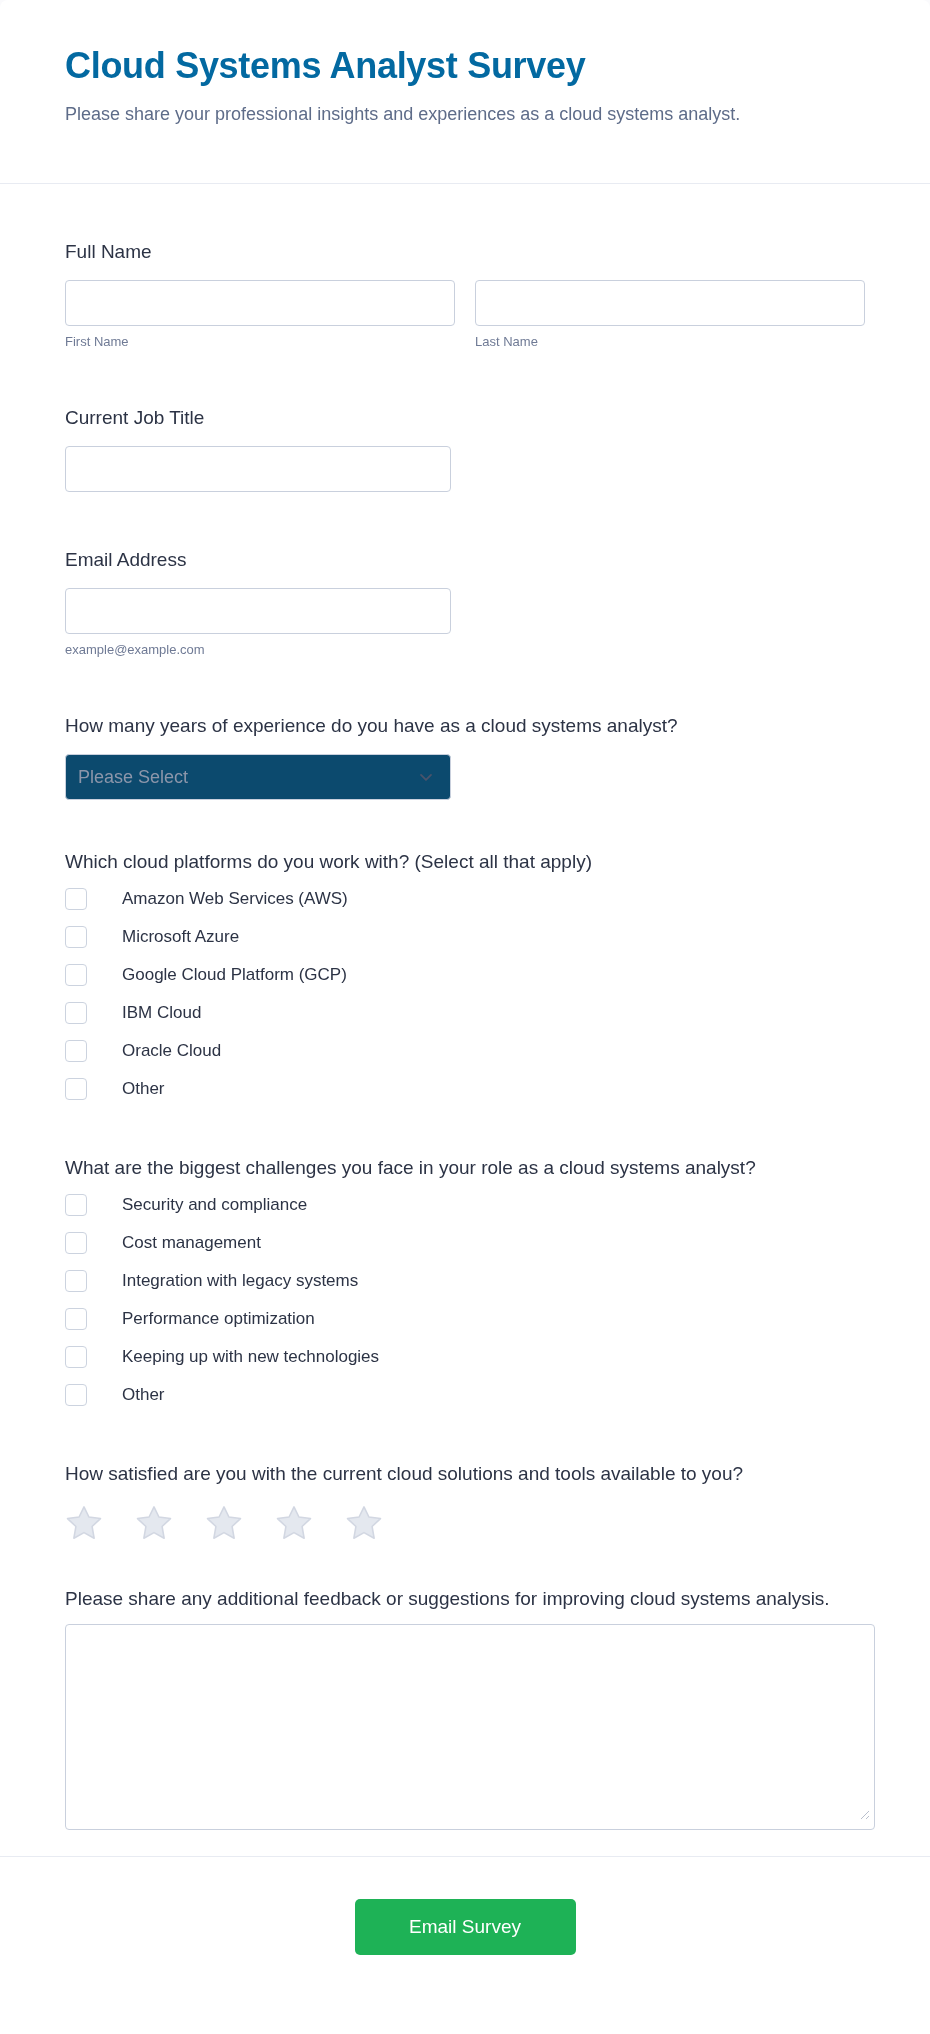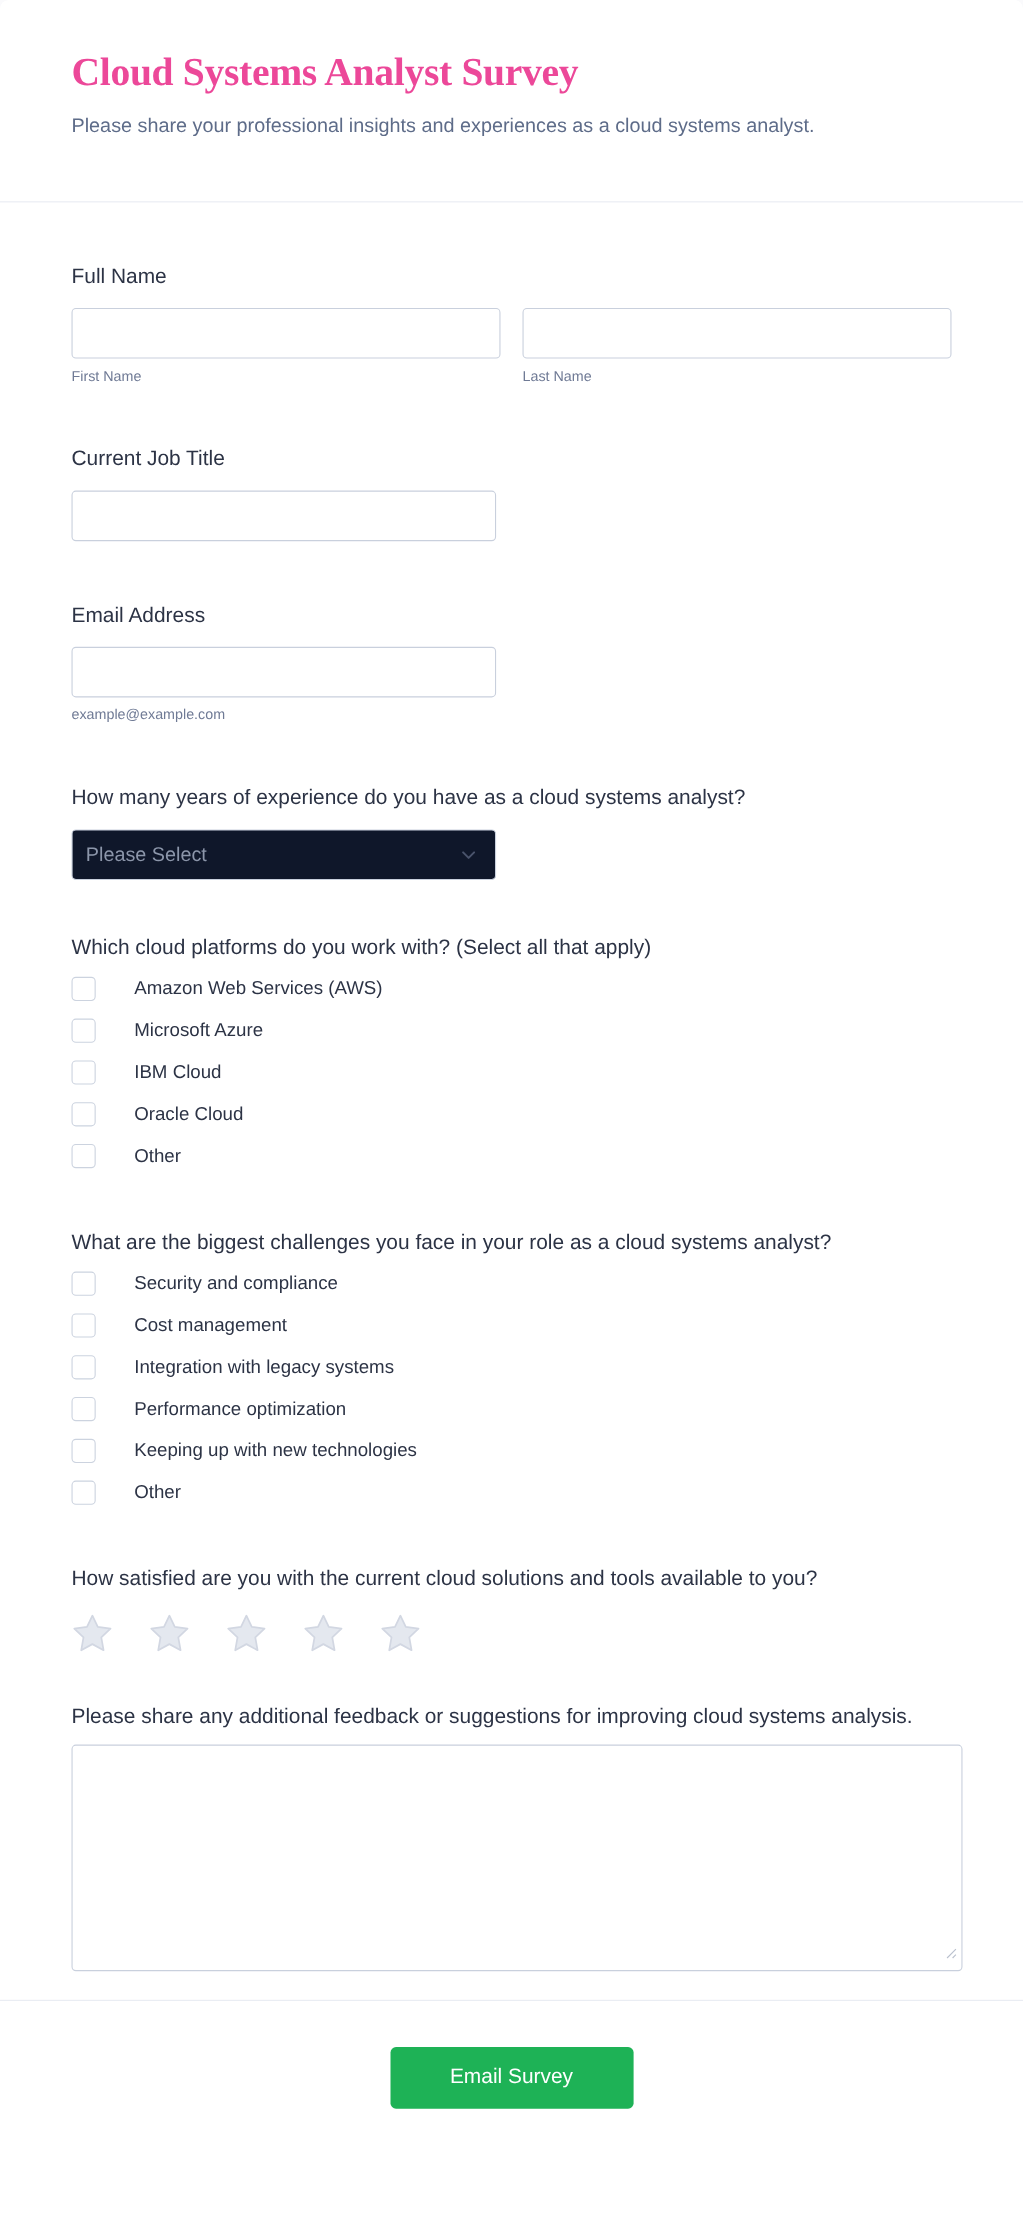--- a/index.html
+++ b/index.html
@@ -7,21 +7,21 @@
   body {
     width: 930px; min-height: 2034px; margin: 0 auto;
     font-family: "Liberation Sans", "DejaVu Sans", sans-serif;
     background: #ffffff; border-radius: 8px 8px 0 0;
     color: #2c3345;
   }
   
   .form-header { padding: 44px 55px 0 65px; }
   .form-title {
     font-size: 36px; font-weight: 700; letter-spacing: -0.3px;
-    color: #ec4899; line-height: 43px; font-family: Liberation Serif, serif;
+    color: #0369a1; line-height: 43px;
   }
   .form-subtitle {
     margin-top: 16px; font-size: 18px; line-height: 22px;
     color: #5e6c89; font-weight: 400;
   }
   .header-divider { margin-top: 58px; border: none; border-top: 1px solid #e8ebf2; height: 0; }
 
   
   .form-body { padding: 56px 75px 0 65px; }
   .field { margin-bottom: 56px; }
@@ -42,21 +42,21 @@
   .name-col { width: 390px; }
   .name-col .text-input { width: 390px; }
   .sublabel {
     display: block; margin-top: 8px; font-size: 13px; line-height: 16px;
     color: #6f7a95; font-weight: 400;
   }
 
   
   .select-box {
     width: 386px; height: 46px; border: 1px solid #c9d0dd; border-radius: 4px;
-    background: #0f172a; display: flex; align-items: center; justify-content: space-between;
+    background: #0c4a6e; display: flex; align-items: center; justify-content: space-between;
     padding: 0 14px 0 12px; cursor: pointer;
   }
   .select-placeholder { font-size: 18px; color: #8c96aa; }
   .select-box svg { display: block; }
 
   
   .cb-item { display: flex; align-items: center; margin-bottom: 16px; gap: 22px; }
   .cb-item:last-child { margin-bottom: 0; }
   .checkbox {
     width: 22px; height: 22px; border: 1px solid #ccd3df; border-radius: 4px;
@@ -140,20 +140,24 @@
     <div class="cb-item">
       <span class="checkbox"></span>
       <span class="cb-label">Amazon Web Services (AWS)</span>
     </div>
     <div class="cb-item">
       <span class="checkbox"></span>
       <span class="cb-label">Microsoft Azure</span>
     </div>
     <div class="cb-item">
       <span class="checkbox"></span>
+      <span class="cb-label">Google Cloud Platform (GCP)</span>
+    </div>
+    <div class="cb-item">
+      <span class="checkbox"></span>
       <span class="cb-label">IBM Cloud</span>
     </div>
     <div class="cb-item">
       <span class="checkbox"></span>
       <span class="cb-label">Oracle Cloud</span>
     </div>
     <div class="cb-item">
       <span class="checkbox"></span>
       <span class="cb-label">Other</span>
     </div>

